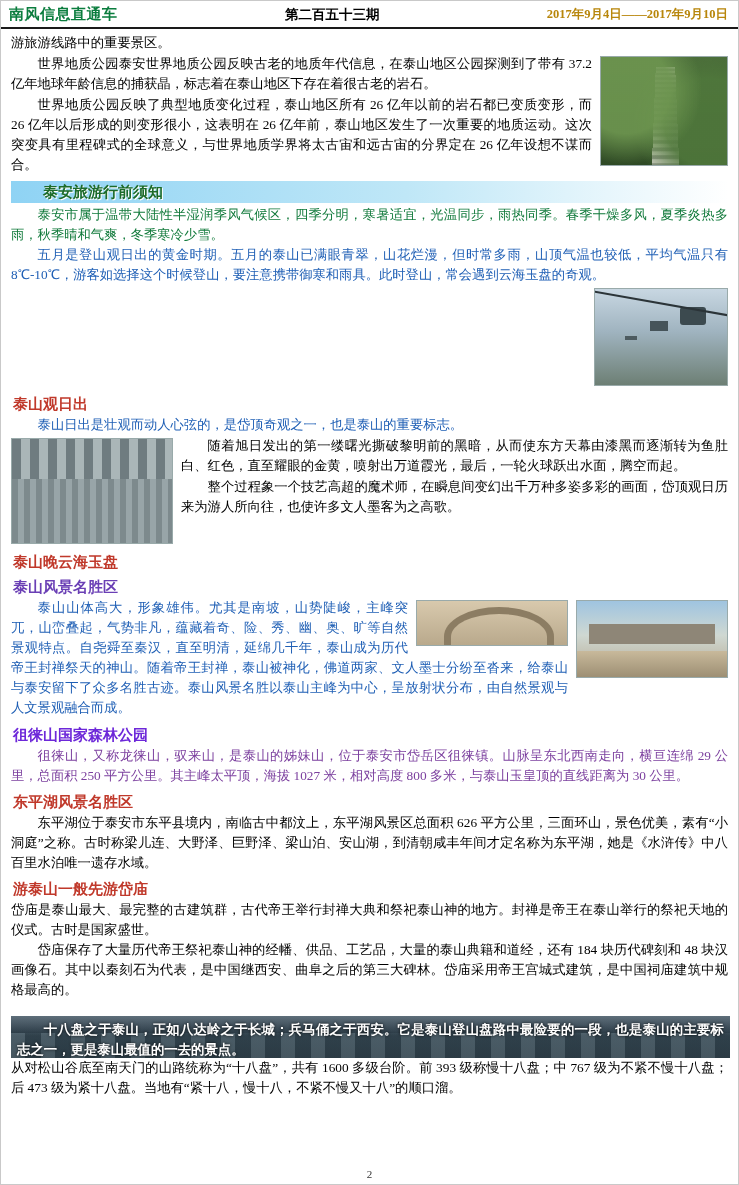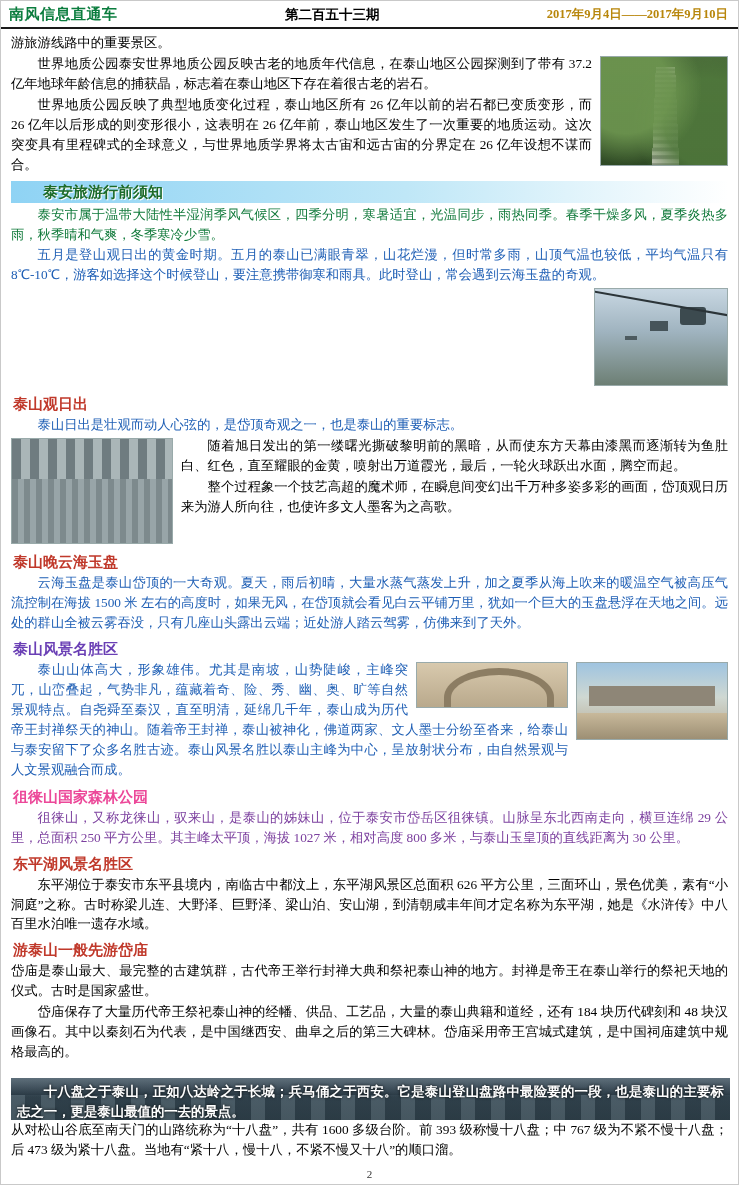--- a/index.html
+++ b/index.html
@@ -180,21 +180,21 @@
     line-height: 22px;
     padding-left: 2px;
   }
   .band-taishan-travel { background: linear-gradient(to right,#8fd3f4 0%, #bfe7f7 55%, #ffffff 100%); }
   .band-taishan-travel .bandtext { color: #1d6b2a; text-shadow: 1px 1px 0 #fff; padding-left: 32px; }
 
   .band-plain { background: transparent; height: 20px; }
   .hd-sunrise { color: #c0392b; font-weight: bold; font-size: 15px; font-family:"DejaVu Sans",sans-serif; }
   .hd-cloudsea { color: #c0392b; font-weight: bold; font-size: 15px; font-family:"DejaVu Sans",sans-serif; }
   .hd-scenery { color: #6a3fb5; font-weight: bold; font-size: 15px; font-family:"DejaVu Sans",sans-serif; }
-  .hd-forest { color: #ec4899; font-weight: bold; font-size: 15px; font-family:"DejaVu Sans",sans-serif; }
+  .hd-forest { color: #6d28d9; font-weight: bold; font-size: 15px; font-family:"DejaVu Sans",sans-serif; }
   .hd-dongping { color: #c0392b; font-weight: bold; font-size: 15px; font-family:"DejaVu Sans",sans-serif; }
 
   
   .t-green { color: #117a3b; }
   .t-blue { color: #1f5fb5; }
   .t-purple { color: #7b3f9e; }
   .script { font-family: "DejaVu Serif", serif; }
 
   .white-on-dark {
     color: #ffffff;
@@ -255,21 +255,20 @@
 
     <div class="clearfix">
       <div class="imgbox img-l ph-bridge"></div>
       <p>随着旭日发出的第一缕曙光撕破黎明前的黑暗，从而使东方天幕由漆黑而逐渐转为鱼肚白、红色，直至耀眼的金黄，喷射出万道霞光，最后，一轮火球跃出水面，腾空而起。</p>
       <p>整个过程象一个技艺高超的魔术师，在瞬息间变幻出千万种多姿多彩的画面，岱顶观日历来为游人所向往，也使许多文人墨客为之高歌。</p>
     </div>
 
     <div class="band band-plain">
       <div class="bandtext hd-cloudsea">泰山晚云海玉盘</div>
     </div>
-    <p class="t-blue">云海玉盘是泰山岱顶的一大奇观。夏天，雨后初晴，大量水蒸气蒸发上升，加之夏季从海上吹来的暖温空气被高压气流控制在海拔 1500 米 左右的高度时，如果无风，在岱顶就会看见白云平铺万里，犹如一个巨大的玉盘悬浮在天地之间。远处的群山全被云雾吞没，只有几座山头露出云端；近处游人踏云驾雾，仿佛来到了天外。</p>
 
     <div class="band band-plain">
       <div class="bandtext hd-scenery">泰山风景名胜区</div>
     </div>
     <div class="clearfix">
       <div class="imgbox img-r ph-square"></div>
       <div class="imgbox img-r ph-arch"></div>
       <p class="t-blue">泰山山体高大，形象雄伟。尤其是南坡，山势陡峻，主峰突兀，山峦叠起，气势非凡，蕴藏着奇、险、秀、幽、奥、旷等自然景观特点。自尧舜至秦汉，直至明清，延绵几千年，泰山成为历代帝王封禅祭天的神山。随着帝王封禅，泰山被神化，佛道两家、文人墨士分纷至沓来，给泰山与泰安留下了众多名胜古迹。泰山风景名胜以泰山主峰为中心，呈放射状分布，由自然景观与人文景观融合而成。</p>
     </div>
 

